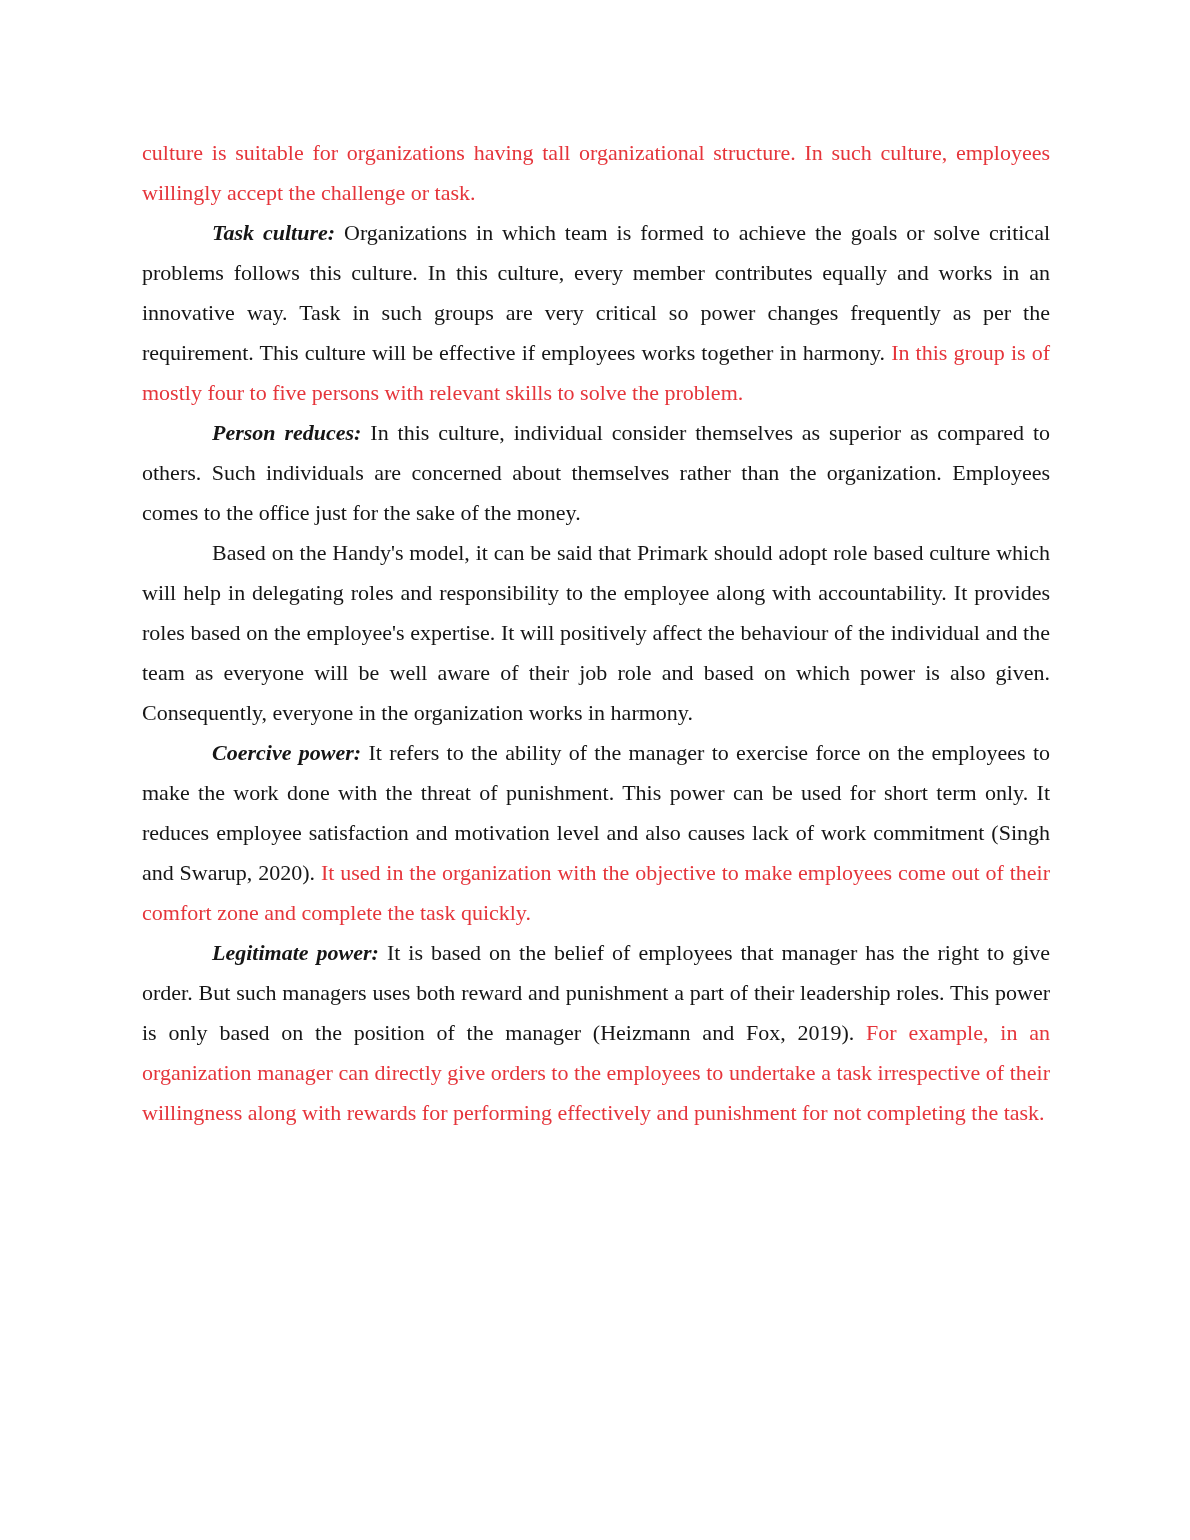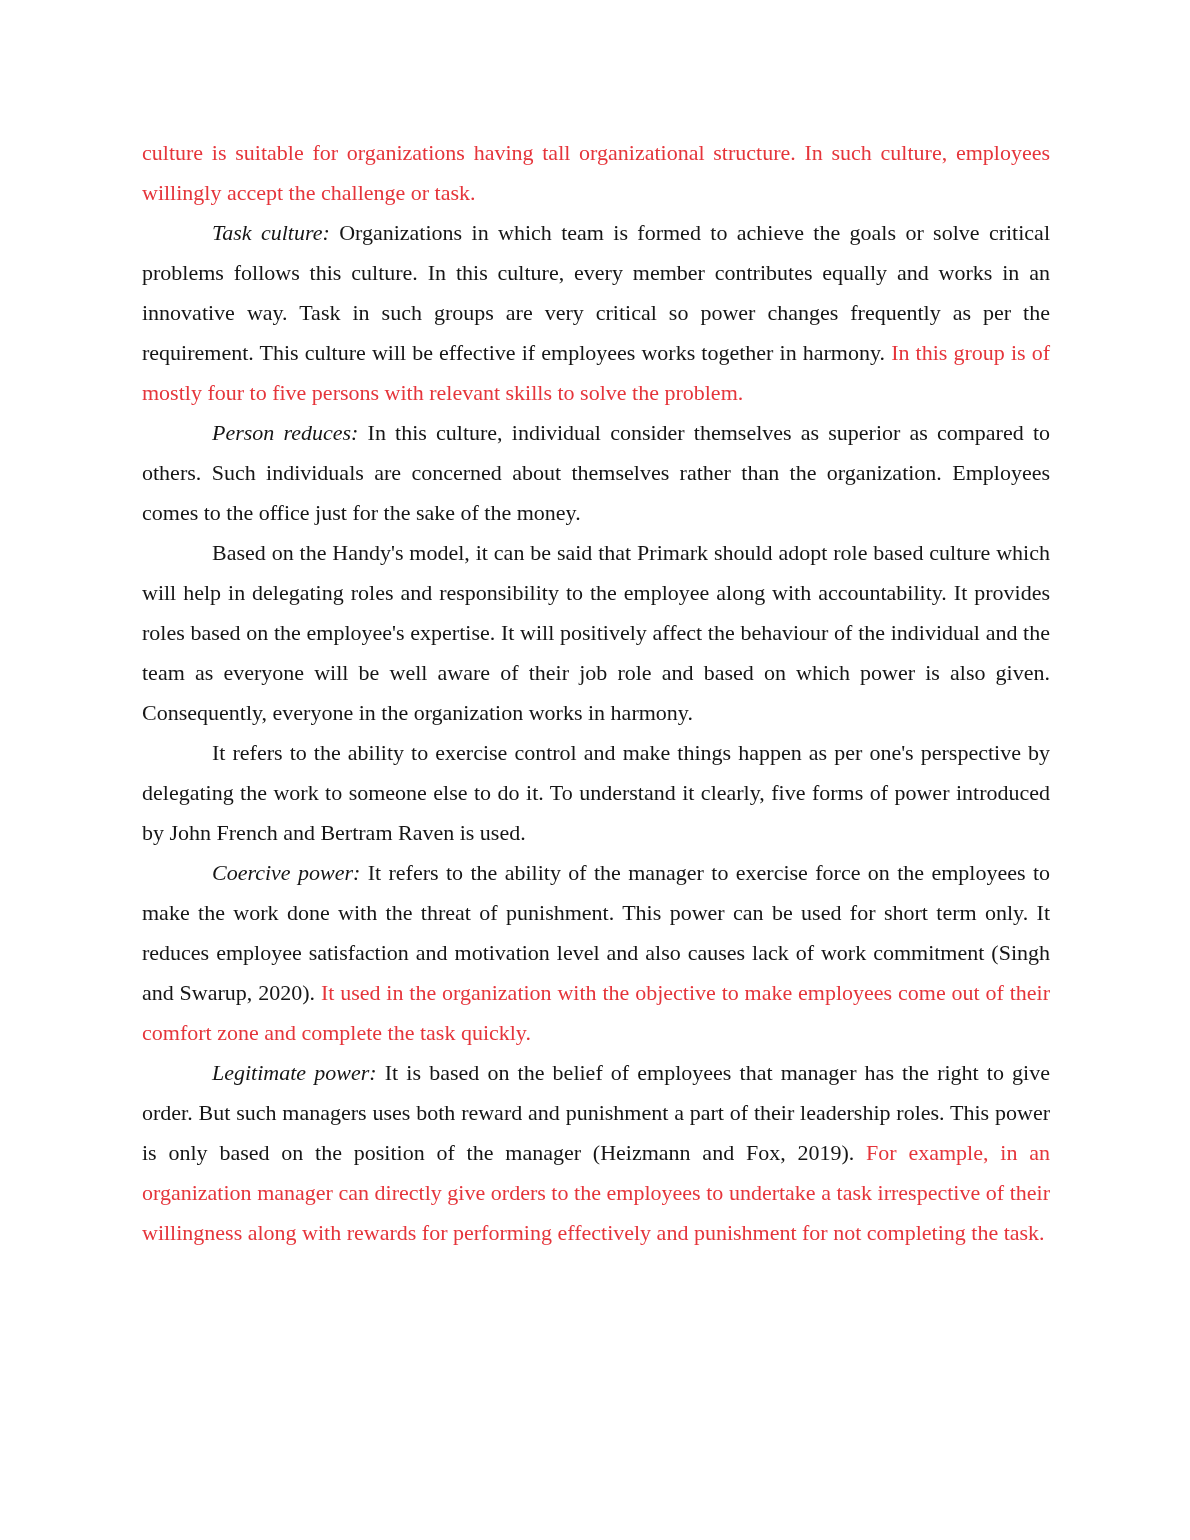--- a/index.html
+++ b/index.html
@@ -29,36 +29,35 @@
     font-weight: normal;
   }
   .block.indent {
     text-indent: 70px;
   }
   .block.heading {
     text-align: left;
     font-weight: bold;
   }
   .seg-lead {
-    font-weight: normal;
+    font-weight: bold;
     font-style: italic;
   }
   .seg-red {
     color: #e5353b;
   }
   .seg-normal {
     color: inherit;
   }
 </style>
 </head>
 <body>
 
 <div class="page" style="color: rgb(22, 22, 22);">
   <div class="doc-body">
       <p class="block"><span class="seg-red" style="color: rgb(229, 53, 59);">culture is suitable for organizations having tall organizational structure. In such culture, employees willingly accept the challenge or task.</span></p>
       <p class="block indent"><span class="seg-lead">Task culture:</span><span class="seg-normal"> Organizations in which team is formed to achieve the goals or solve critical problems follows this culture. In this culture, every member contributes equally and works in an innovative way. Task in such groups are very critical so power changes frequently as per the requirement. This culture will be effective if employees works together in harmony. </span><span class="seg-red" style="color: rgb(229, 53, 59);">In this group is of mostly four to five persons with relevant skills to solve the problem.</span></p>
       <p class="block indent"><span class="seg-lead">Person reduces:</span><span class="seg-normal"> In this culture, individual consider themselves as superior as compared to others. Such individuals are concerned about themselves rather than the organization. Employees comes to the office just for the sake of the money.</span></p>
       <p class="block indent"><span class="seg-normal">Based on the Handy's model, it can be said that Primark should adopt role based culture which will help in delegating roles and responsibility to the employee along with accountability. It provides roles based on the employee's expertise. It will positively affect the behaviour of the individual and the team as everyone will be well aware of their job role and based on which power is also given. Consequently, everyone in the organization works in harmony.</span></p>
-      <p class="block indent"><span class="seg-normal">It refers to the ability to exercise control and make things happen as per one's perspective by delegating the work to someone else to do it. To understand it clearly, five forms of power introduced by John French and Bertram Raven is used.</span></p>
       <p class="block indent"><span class="seg-lead">Coercive power:</span><span class="seg-normal"> It refers to the ability of the manager to exercise force on the employees to make the work done with the threat of punishment. This power can be used for short term only. It reduces employee satisfaction and motivation level and also causes lack of work commitment (Singh and Swarup, 2020). </span><span class="seg-red" style="color: rgb(229, 53, 59);">It used in the organization with the objective to make employees come out of their comfort zone and complete the task quickly.</span></p>
       <p class="block indent"><span class="seg-lead">Legitimate power:</span><span class="seg-normal"> It is based on the belief of employees that manager has the right to give order. But such managers uses both reward and punishment a part of their leadership roles. This power is only based on the position of the manager (Heizmann and Fox, 2019). </span><span class="seg-red" style="color: rgb(229, 53, 59);">For example, in an organization manager can directly give orders to the employees to undertake a task irrespective of their willingness along with rewards for performing effectively and punishment for not completing the task.</span></p>
     </div>
 </div>
 
 </body></html>

